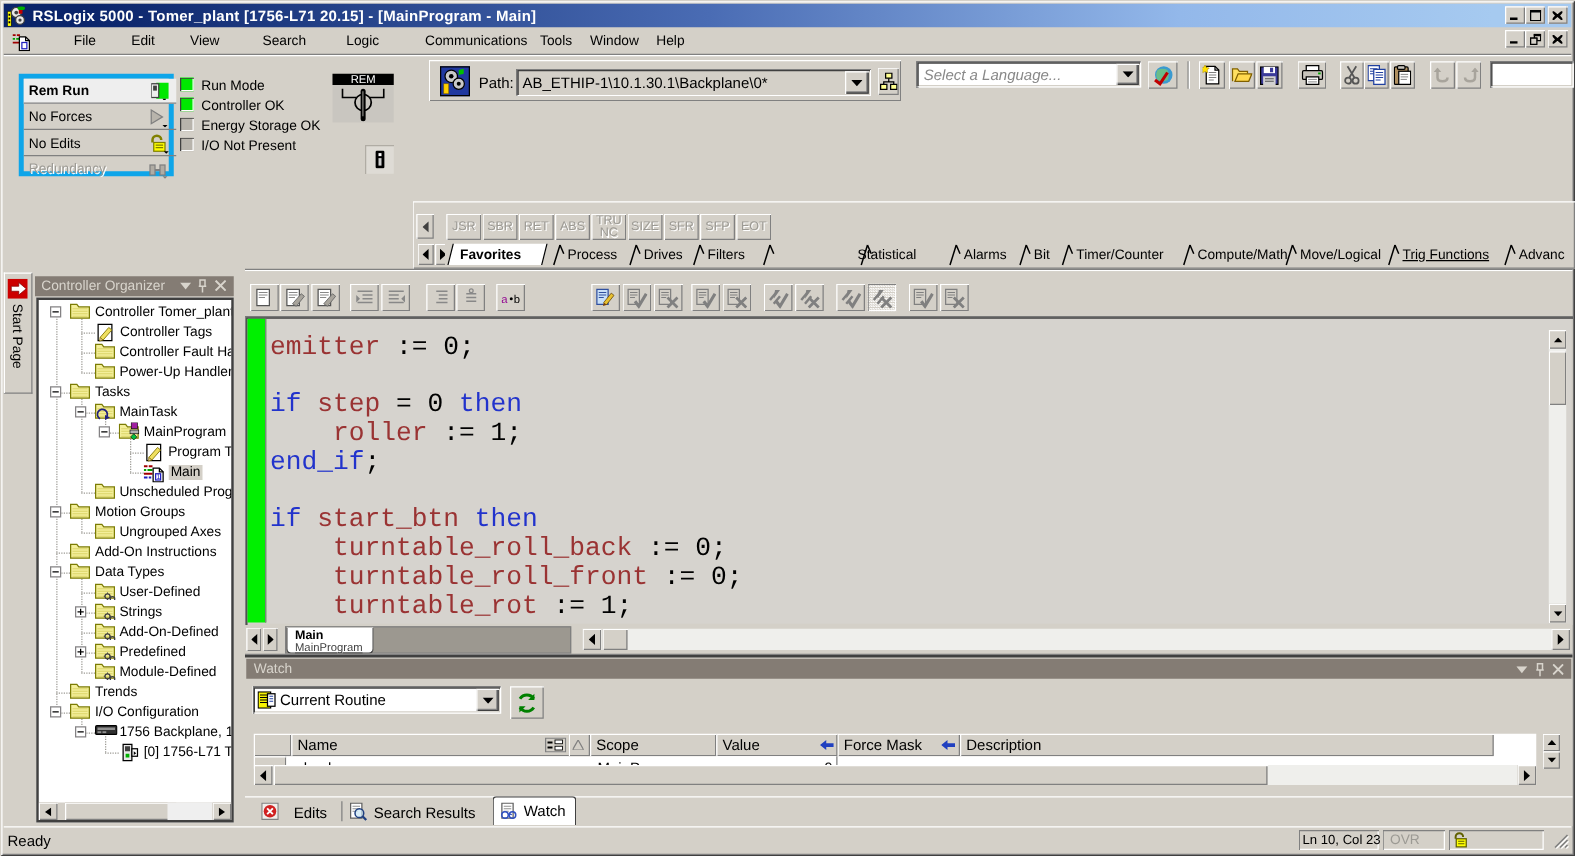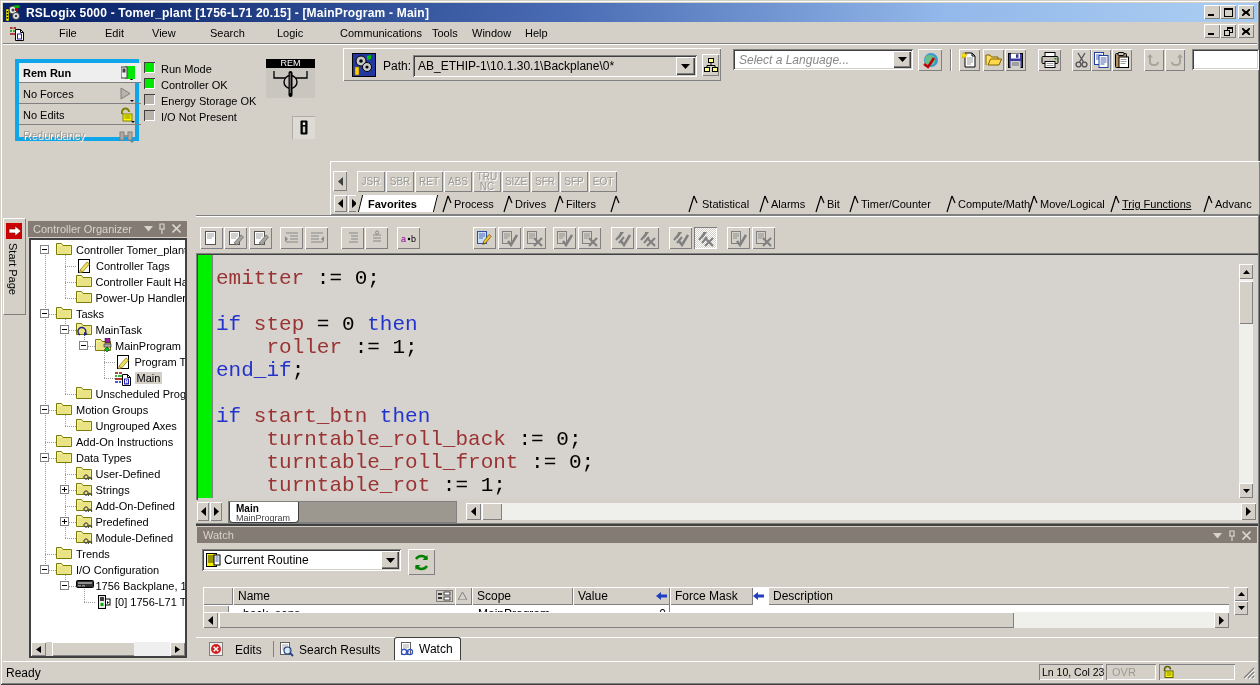--- a/index.html
+++ b/index.html
@@ -317,21 +317,21 @@
         </svg>
       </div>
   </div>
   <div class="abs" style="left:26px;top:34px;width:902px;height:18px;background:#d4d0c8;" id="tabstrip">
     <div class="abs" style="left:4px;top:0px;width:76px;height:17px;background:#fff;border-left:1.2px solid #000;border-right:1.2px solid #000;transform:skewX(-14deg);"></div>
     <span class="abs" style="left:12px;top:3px;font-weight:bold;font-size:11px;">Favorites</span>
   <span class="abs" style="left: 98px; top: 3px; font-size: 11px;">Process</span>
       <span class="abs" style="left: 159px; top: 3px; font-size: 11px;">Drives</span>
       <span class="abs" style="left: 210px; top: 3px; font-size: 11px;">Filters</span>
       <span class="abs" style="left: 266px; top: 3px; font-size: 11px; margin-top: 45px;">Select/Limit</span>
-      <span class="abs" style="left: 346px; top: 3px; font-size: 11px;">Statistical</span>
+      <span class="abs" style="left: 330px; top: 3px; font-size: 11px;">Statistical</span>
       <span class="abs" style="left: 415px; top: 3px; font-size: 11px;">Alarms</span>
       <span class="abs" style="left: 471px; top: 3px; font-size: 11px;">Bit</span>
       <span class="abs" style="left: 505px; top: 3px; font-size: 11px;">Timer/Counter</span>
       <span class="abs" style="left: 602px; top: 3px; font-size: 11px;">Compute/Math</span>
       <span class="abs" style="left: 684px; top: 3px; font-size: 11px;">Move/Logical</span>
       <span class="abs" style="left: 766px; top: 3px; font-size: 11px; text-decoration: underline;">Trig Functions</span>
       <span class="abs" style="left: 859px; top: 3px; font-size: 11px;">Advanc</span>
       <svg width="12" height="18" style="position:absolute;left:84px;top:0;">
         <path d="M8 1 L3 17 M8 1 L11 8" stroke="#000" stroke-width="1.2" fill="none"></path>
       </svg>
@@ -901,24 +901,24 @@
       </div>
       <div class="abs" style="left:30px;top:0;width:239px;height:18px;background:#d4d0c8;box-shadow:inset 1px 1px 0 #fff, inset -1px -1px 0 #808080;">
         <span style="position:absolute;left:5px;top:2px;font-size:12px;">Name</span>
       </div>
       <div class="abs" style="left:269px;top:0;width:101px;height:18px;background:#d4d0c8;box-shadow:inset 1px 1px 0 #fff, inset -1px -1px 0 #808080;">
         <span style="position:absolute;left:5px;top:2px;font-size:12px;">Scope</span>
       </div>
       <div class="abs" style="left:370px;top:0;width:97px;height:18px;background:#d4d0c8;box-shadow:inset 1px 1px 0 #fff, inset -1px -1px 0 #808080;">
         <span style="position:absolute;left:5px;top:2px;font-size:12px;">Value</span>
       </div>
-      <div class="abs" style="left:467px;top:0;width:83px;height:18px;background:#d4d0c8;box-shadow:inset 1px 1px 0 #fff, inset -1px -1px 0 #808080;">
+      <div class="abs" style="left:467px;top:0;width:98px;height:18px;background:#d4d0c8;box-shadow:inset 1px 1px 0 #fff, inset -1px -1px 0 #808080;">
         <span style="position:absolute;left:5px;top:2px;font-size:12px;">Force Mask</span>
       </div>
-      <div class="abs" style="left:565px;top:0;width:465px;height:18px;background:#d4d0c8;box-shadow:inset 1px 1px 0 #fff, inset -1px -1px 0 #808080;">
+      <div class="abs" style="left:565px;top:0;width:427px;height:18px;background:#d4d0c8;box-shadow:inset 1px 1px 0 #fff, inset -1px -1px 0 #808080;">
         <span style="position:absolute;left:5px;top:2px;font-size:12px;">Description</span>
       </div>
       <svg class="abs" style="left:233px;top:3px" width="17" height="12" viewBox="0 0 17 12">
         <rect x="0.5" y="0.5" width="16" height="11" fill="#d4d0c8" stroke="#808080"></rect>
         <path d="M2 4 h4 M2 8 h4" stroke="#000" stroke-width="1.5"></path>
         <rect x="8" y="2" width="6" height="3" fill="#fff" stroke="#000" stroke-width="0.7"></rect>
         <rect x="8" y="7" width="6" height="3" fill="#fff" stroke="#000" stroke-width="0.7"></rect>
       </svg>
       <div class="abs" style="left:252px;top:0;width:17px;height:18px;background:#d4d0c8;box-shadow:inset 1px 1px 0 #fff, inset -1px -1px 0 #808080;">
         <svg style="position:absolute;left:3px;top:5px;" width="9" height="8" viewBox="0 0 9 8">

